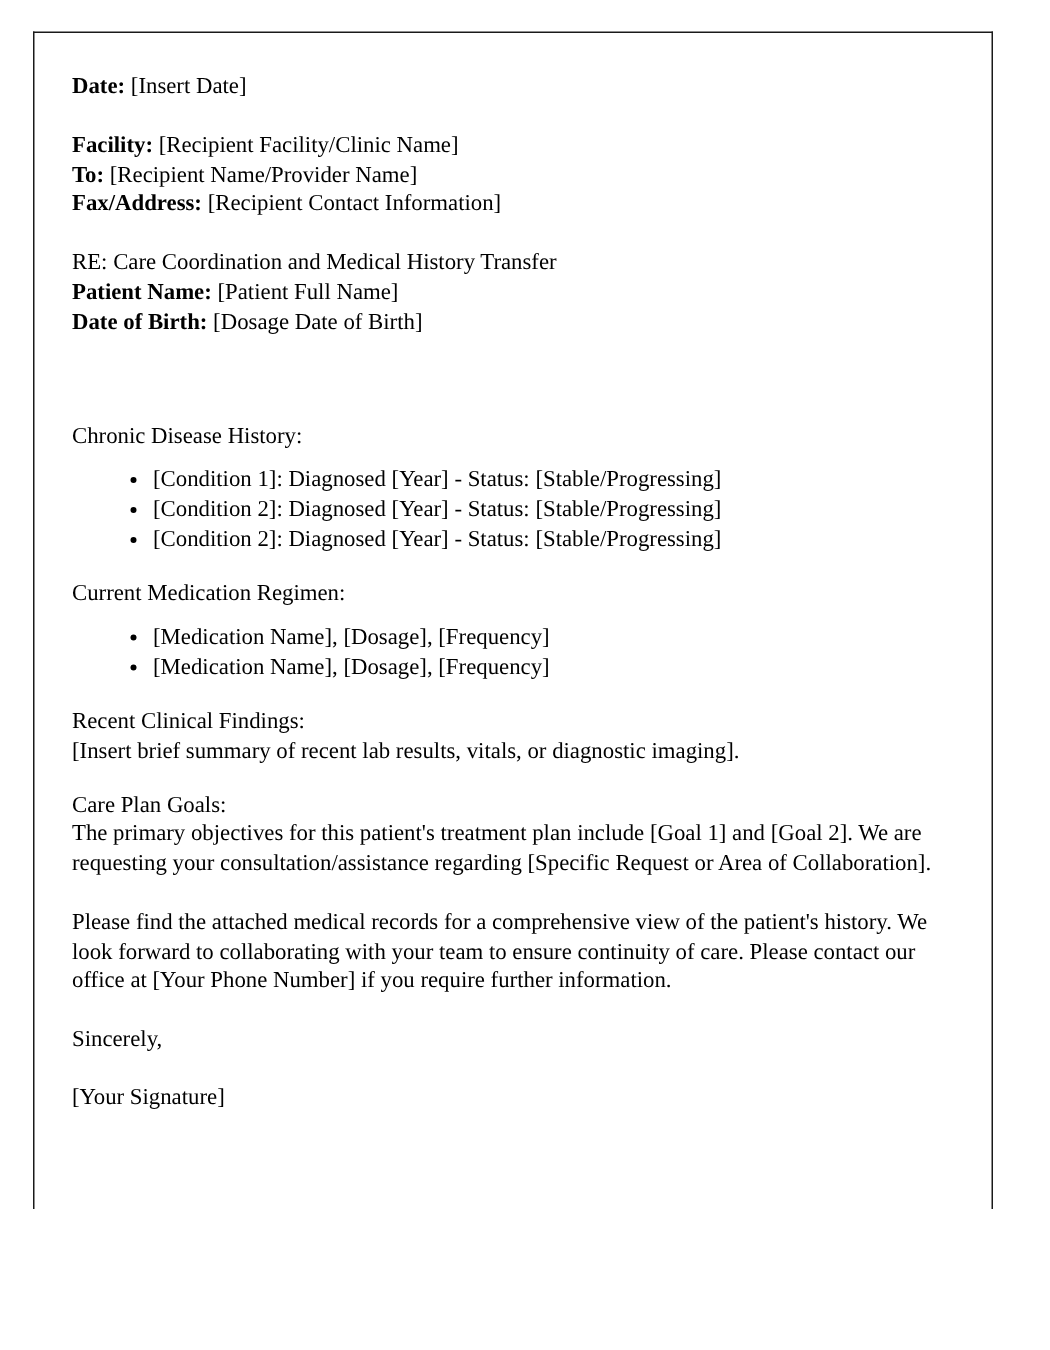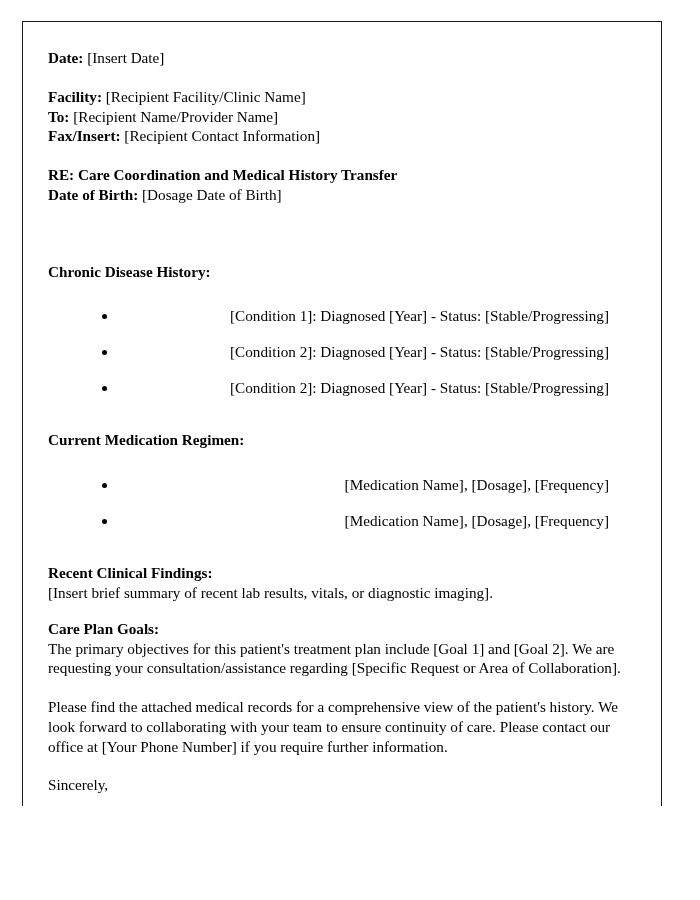--- a/index.html
+++ b/index.html
@@ -38,40 +38,39 @@
   }
   .doc-body {
     padding: 26px 36px 0 25px;
     font-size: 15.2px;
     line-height: 1.30;
   }
   .bold {
     font-weight: bold;
   }
   .heading {
-    font-weight: bold;
+    font-weight: normal;
   }
   
   .block {
     margin: 0;
   }
   .gap-lg { height: 19px; }
   .gap-md { height: 16px; }
   .gap-sm { height: 9px; }
 
   ul.bullets {
     margin: 0;
     padding: 0 0 0 54px;
     list-style-type: disc;
   }
   ul.bullets li {
-    margin: 16px;
+    margin: 0;
     padding: 0;
     line-height: 1.32;
-    text-align: right;
   }
   p.para {
     margin: 0;
   }
   .kv .bold {
     font-weight: bold;
   }
 </style>
 </head>
 <body>
@@ -90,27 +89,31 @@
 
       <div class="block kv">
         <span class="bold">Facility:</span>
         <span>[Recipient Facility/Clinic Name]</span>
       </div>
       <div class="block kv">
         <span class="bold">To:</span>
         <span>[Recipient Name/Provider Name]</span>
       </div>
       <div class="block kv">
-        <span class="bold">Fax/Insert:</span>
+        <span class="bold">Fax/Address:</span>
         <span>[Recipient Contact Information]</span>
       </div>
 
       <div class="gap-lg"></div>
 
       <div class="block heading">RE: Care Coordination and Medical History Transfer</div>
+      <div class="block kv">
+        <span class="bold">Patient Name:</span>
+        <span>[Patient Full Name]</span>
+      </div>
       <div class="block kv">
         <span class="bold">Date of Birth:</span>
         <span>[Dosage Date of Birth]</span>
       </div>
 
       <div class="gap-lg"></div>
 
 
       <div class="gap-lg"></div>
 

